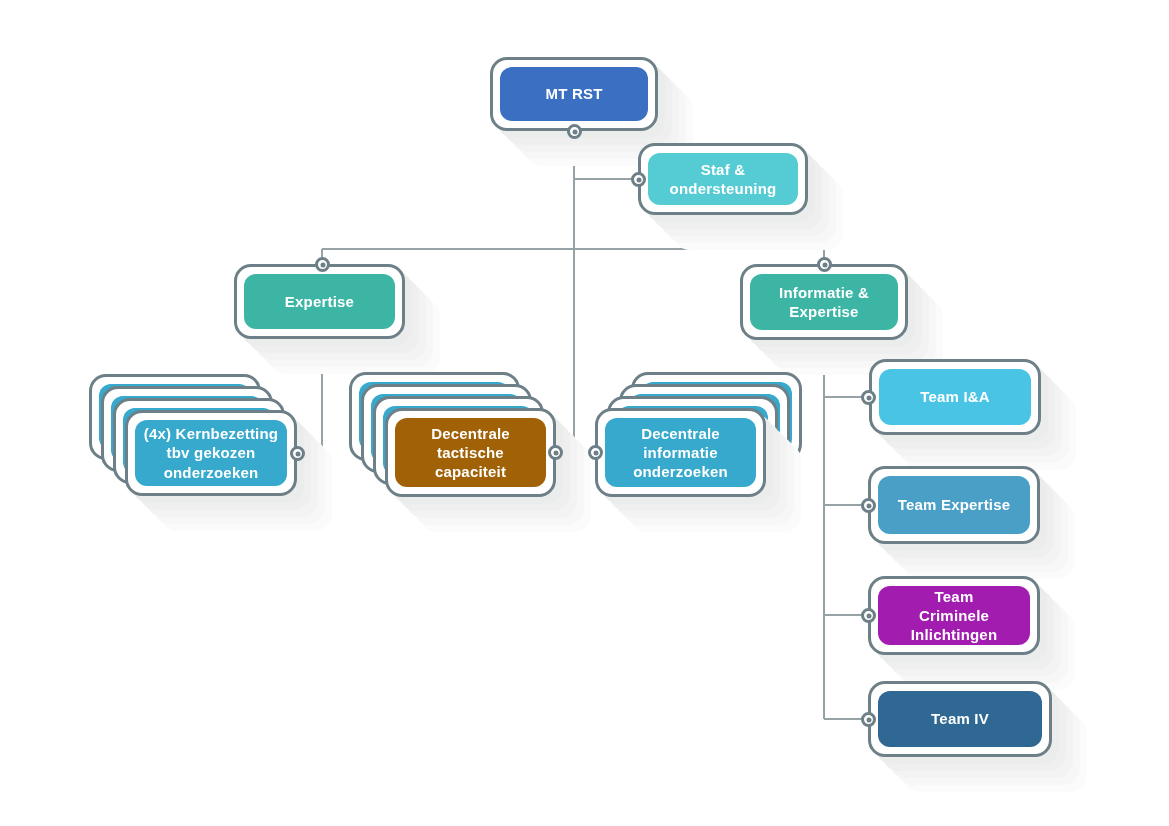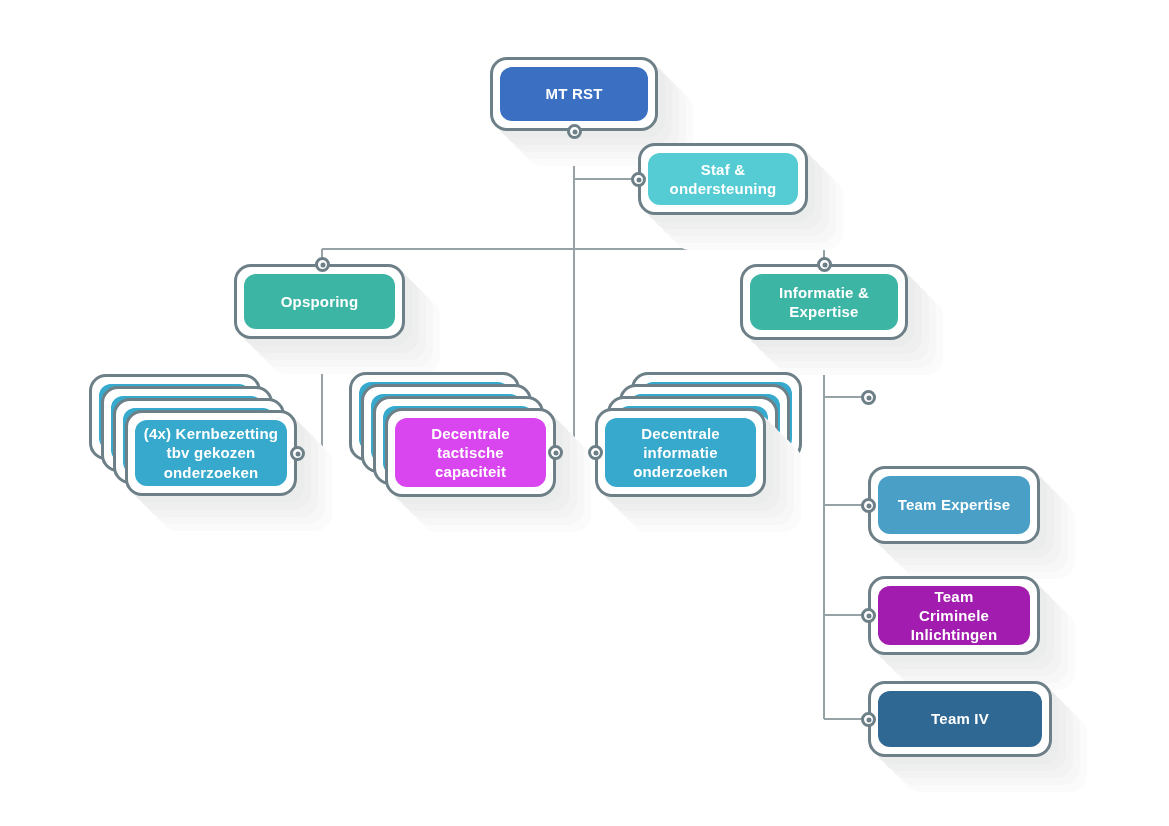--- a/index.html
+++ b/index.html
@@ -84,21 +84,21 @@
   </div>
 
   <div class="node shadow maxw120" style="left:638px;top:143px;width:170px;height:72px">
     <div class="fill" style="background: rgb(85, 204, 211);">
       <span class="lbl">Staf &amp; ondersteuning</span>
     </div>
   </div>
 
   <div class="node shadow" style="left:234px;top:264px;width:171px;height:75px">
     <div class="fill" style="background: rgb(61, 181, 165);">
-      <span class="lbl">Opsporing</span>
+      <span class="lbl">Expertise</span>
     </div>
   </div>
 
   <div class="node shadow maxw120" style="left:740px;top:264px;width:168px;height:76px">
     <div class="fill" style="background: rgb(61, 181, 165);">
       <span class="lbl">Informatie &amp; Expertise</span>
     </div>
   </div>
 
   <div class="node" style="left:89px;top:374px;width:172px;height:86px">
@@ -119,40 +119,45 @@
   <div class="node" style="left:349px;top:372px;width:171px;height:89px">
     <div class="fill" style="background: rgb(54, 169, 204);"></div>
   </div>
   <div class="node" style="left:361px;top:384px;width:171px;height:89px">
     <div class="fill" style="background: rgb(54, 169, 204);"></div>
   </div>
   <div class="node" style="left:373px;top:396px;width:171px;height:89px">
     <div class="fill" style="background: rgb(54, 169, 204);"></div>
   </div>
   <div class="node shadow maxw104" style="left:385px;top:408px;width:171px;height:89px">
-    <div class="fill" style="background: #d946ef;">
+    <div class="fill" style="background: #a16207;">
       <span class="lbl">Decentrale tactische capaciteit</span>
     </div>
   </div>
 
   <div class="node" style="left:631px;top:372px;width:171px;height:89px">
     <div class="fill" style="background: rgb(54, 169, 204);"></div>
   </div>
   <div class="node" style="left:619px;top:384px;width:171px;height:89px">
     <div class="fill" style="background: rgb(54, 169, 204);"></div>
   </div>
   <div class="node" style="left:607px;top:396px;width:171px;height:89px">
     <div class="fill" style="background: rgb(54, 169, 204);"></div>
   </div>
   <div class="node shadow maxw104" style="left:595px;top:408px;width:171px;height:89px">
     <div class="fill" style="background: rgb(54, 169, 204);">
       <span class="lbl">Decentrale informatie onderzoeken</span>
     </div>
   </div>
 
+  <div class="node shadow" style="left:869px;top:359px;width:172px;height:76px">
+    <div class="fill" style="background: rgb(73, 196, 229);">
+      <span class="lbl">Team I&amp;A</span>
+    </div>
+  </div>
 
   <div class="node shadow" style="left:868px;top:466px;width:172px;height:78px">
     <div class="fill" style="background: rgb(74, 159, 199);">
       <span class="lbl">Team Expertise</span>
     </div>
   </div>
 
   <div class="node shadow maxw100" style="left:868px;top:576px;width:172px;height:79px">
     <div class="fill" style="background: #a21caf;">
       <span class="lbl">Team Criminele Inlichtingen</span>

